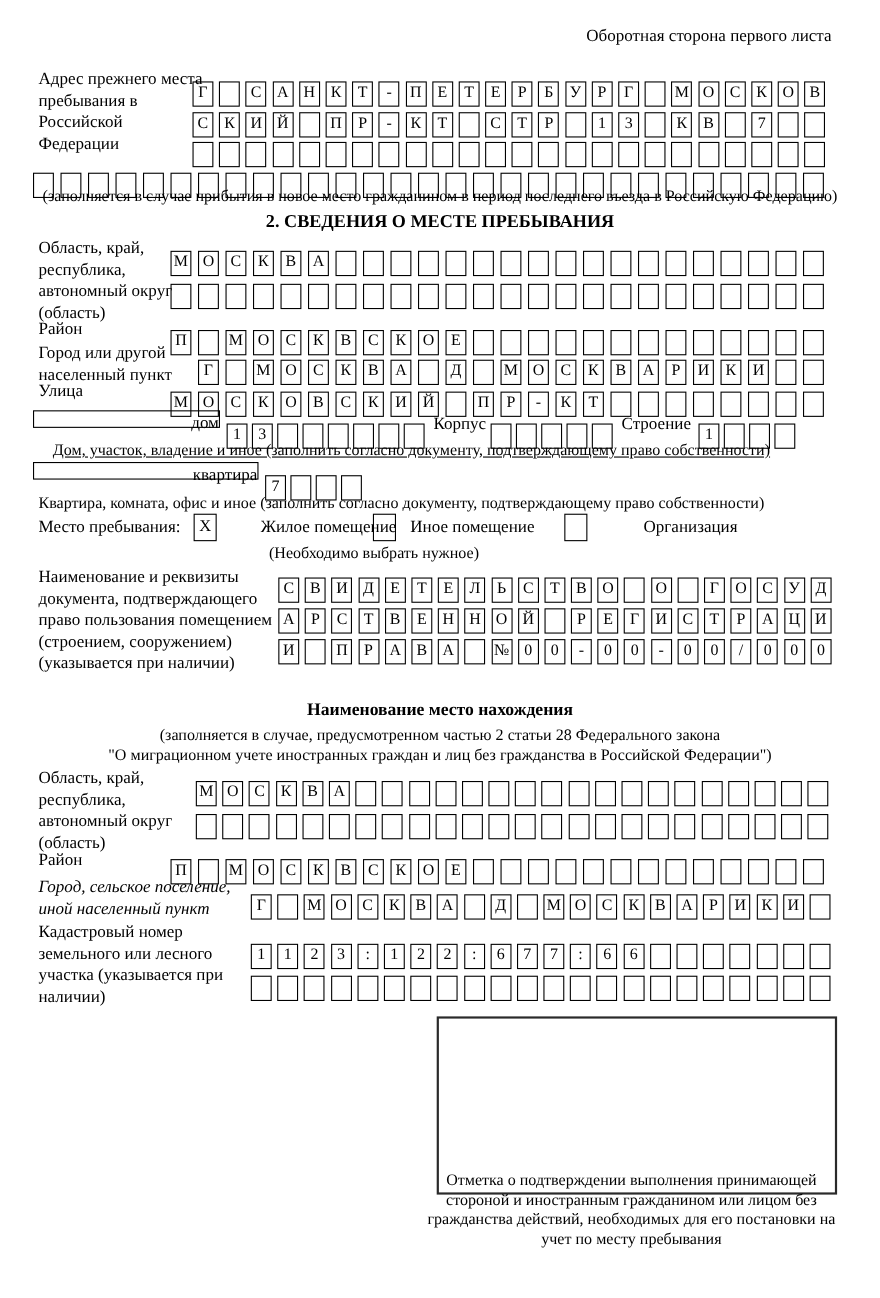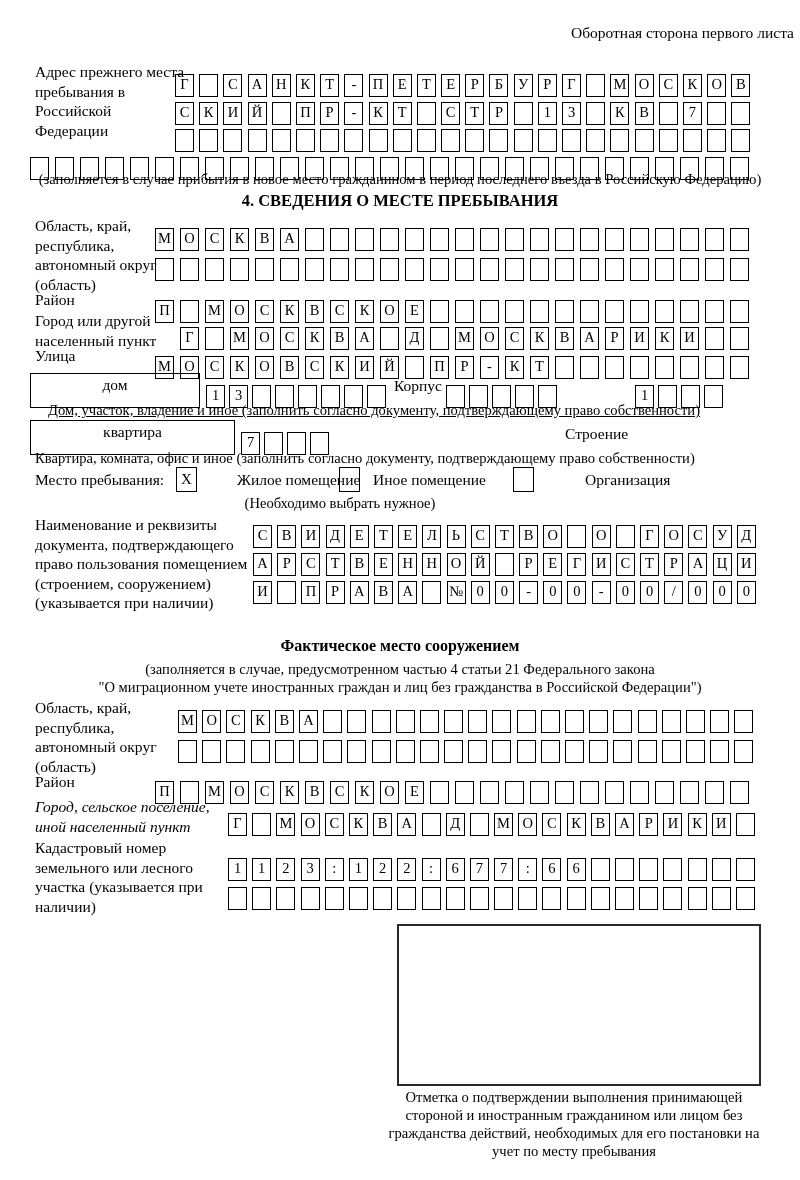--- a/index.html
+++ b/index.html
@@ -11,64 +11,64 @@
   .lbl{position:absolute;font-size:15.5px;line-height:19.5px;}
   .boxrow{position:absolute;white-space:nowrap;height:24px;margin-top:12px;}
   .cell{
     display:inline-block;box-sizing:border-box;width:19px;height:23px;
     border:1.8px solid #000;margin-right:5.2px;text-align:center;
     font-size:14.5px;line-height:19px;vertical-align:top;font-weight:bold;font-weight:normal;
   }
   .p25 .cell{margin-right:6px;}
   .tight .cell{margin-right:4px;}
   .widebox{
-    display:inline-block;box-sizing:border-box;border:1.8px solid #000;height:35px;
-    text-align:center;font-size:15.5px;line-height:21px;vertical-align:top;
+    display:inline-block;box-sizing:border-box;border:1.8px solid #000;height:16px;
+    text-align:right;font-size:15.5px;line-height:21px;vertical-align:top;
   }
   .chk{
     display:inline-block;box-sizing:border-box;width:21px;height:25px;border:1.8px solid #000;
     text-align:center;font-size:15px;line-height:22px;vertical-align:top;
   }
   .caption{position:absolute;font-size:14.6px;line-height:17px;}
   .center{text-align:center;}
   .bold{font-weight:bold;}
   .stamp-box{position:absolute;border:2px solid #2a2a2a;background:#fff;}
 </style>
 </head>
 <body>
 
-<div class="abs" style="left:0;top:24px;width:756px;text-align:right;font-size:15.5px;padding-left:38px;">Оборотная сторона первого листа</div>
+<div class="abs" style="left:0;top:24px;width:756px;text-align:right;font-size:15.5px;">Оборотная сторона первого листа</div>
 
 <div class="lbl" style="left:35px;top:62px;width:150px;">Адрес прежнего места пребывания в Российской Федерации</div>
 <div class="boxrow" style="left:175px;top:62px;"><span class="cell">Г</span><span class="cell"></span><span class="cell">С</span><span class="cell">А</span><span class="cell">Н</span><span class="cell">К</span><span class="cell">Т</span><span class="cell">-</span><span class="cell">П</span><span class="cell">Е</span><span class="cell">Т</span><span class="cell">Е</span><span class="cell">Р</span><span class="cell">Б</span><span class="cell">У</span><span class="cell">Р</span><span class="cell">Г</span><span class="cell"></span><span class="cell">М</span><span class="cell">О</span><span class="cell">С</span><span class="cell">К</span><span class="cell">О</span><span class="cell">В</span></div>
 <div class="boxrow" style="left:175px;top:90px;"><span class="cell">С</span><span class="cell">К</span><span class="cell">И</span><span class="cell">Й</span><span class="cell"></span><span class="cell">П</span><span class="cell">Р</span><span class="cell">-</span><span class="cell">К</span><span class="cell">Т</span><span class="cell"></span><span class="cell">С</span><span class="cell">Т</span><span class="cell">Р</span><span class="cell"></span><span class="cell">1</span><span class="cell">3</span><span class="cell"></span><span class="cell">К</span><span class="cell">В</span><span class="cell"></span><span class="cell">7</span><span class="cell"></span><span class="cell"></span></div>
 <div class="boxrow" style="left:175px;top:117px;"><span class="cell"></span><span class="cell"></span><span class="cell"></span><span class="cell"></span><span class="cell"></span><span class="cell"></span><span class="cell"></span><span class="cell"></span><span class="cell"></span><span class="cell"></span><span class="cell"></span><span class="cell"></span><span class="cell"></span><span class="cell"></span><span class="cell"></span><span class="cell"></span><span class="cell"></span><span class="cell"></span><span class="cell"></span><span class="cell"></span><span class="cell"></span><span class="cell"></span><span class="cell"></span><span class="cell"></span></div>
 <div class="boxrow p25" style="left:30px;top:145px;"><span class="cell"></span><span class="cell"></span><span class="cell"></span><span class="cell"></span><span class="cell"></span><span class="cell"></span><span class="cell"></span><span class="cell"></span><span class="cell"></span><span class="cell"></span><span class="cell"></span><span class="cell"></span><span class="cell"></span><span class="cell"></span><span class="cell"></span><span class="cell"></span><span class="cell"></span><span class="cell"></span><span class="cell"></span><span class="cell"></span><span class="cell"></span><span class="cell"></span><span class="cell"></span><span class="cell"></span><span class="cell"></span><span class="cell"></span><span class="cell"></span><span class="cell"></span><span class="cell"></span></div>
 <div class="caption center" style="left:0;top:171px;width:800px;">(заполняется в случае прибытия в новое место гражданином в период последнего въезда в Российскую Федерацию)</div>
 
-<div class="abs bold center" style="left:0;top:191px;width:800px;font-size:16.5px;">4. СВЕДЕНИЯ О МЕСТЕ ПРЕБЫВАНИЯ</div>
+<div class="abs bold center" style="left:0;top:191px;width:800px;font-size:16.5px;">2. СВЕДЕНИЯ О МЕСТЕ ПРЕБЫВАНИЯ</div>
 
 <div class="lbl" style="left:35px;top:216px;width:128px;">Область, край, республика, автономный округ (область)</div>
 <div class="boxrow p25" style="left:155px;top:216px;"><span class="cell">М</span><span class="cell">О</span><span class="cell">С</span><span class="cell">К</span><span class="cell">В</span><span class="cell">А</span><span class="cell"></span><span class="cell"></span><span class="cell"></span><span class="cell"></span><span class="cell"></span><span class="cell"></span><span class="cell"></span><span class="cell"></span><span class="cell"></span><span class="cell"></span><span class="cell"></span><span class="cell"></span><span class="cell"></span><span class="cell"></span><span class="cell"></span><span class="cell"></span><span class="cell"></span><span class="cell"></span></div>
 <div class="boxrow p25" style="left:155px;top:246px;"><span class="cell"></span><span class="cell"></span><span class="cell"></span><span class="cell"></span><span class="cell"></span><span class="cell"></span><span class="cell"></span><span class="cell"></span><span class="cell"></span><span class="cell"></span><span class="cell"></span><span class="cell"></span><span class="cell"></span><span class="cell"></span><span class="cell"></span><span class="cell"></span><span class="cell"></span><span class="cell"></span><span class="cell"></span><span class="cell"></span><span class="cell"></span><span class="cell"></span><span class="cell"></span><span class="cell"></span></div>
 
 <div class="lbl" style="left:35px;top:290px;">Район</div>
 <div class="boxrow p25" style="left:155px;top:288px;"><span class="cell">П</span><span class="cell"></span><span class="cell">М</span><span class="cell">О</span><span class="cell">С</span><span class="cell">К</span><span class="cell">В</span><span class="cell">С</span><span class="cell">К</span><span class="cell">О</span><span class="cell">Е</span><span class="cell"></span><span class="cell"></span><span class="cell"></span><span class="cell"></span><span class="cell"></span><span class="cell"></span><span class="cell"></span><span class="cell"></span><span class="cell"></span><span class="cell"></span><span class="cell"></span><span class="cell"></span><span class="cell"></span></div>
 
 <div class="lbl" style="left:35px;top:311px;width:145px;">Город или другой населенный пункт</div>
 <div class="boxrow p25" style="left:180px;top:315px;"><span class="cell">Г</span><span class="cell"></span><span class="cell">М</span><span class="cell">О</span><span class="cell">С</span><span class="cell">К</span><span class="cell">В</span><span class="cell">А</span><span class="cell"></span><span class="cell">Д</span><span class="cell"></span><span class="cell">М</span><span class="cell">О</span><span class="cell">С</span><span class="cell">К</span><span class="cell">В</span><span class="cell">А</span><span class="cell">Р</span><span class="cell">И</span><span class="cell">К</span><span class="cell">И</span><span class="cell"></span><span class="cell"></span></div>
 
 <div class="lbl" style="left:35px;top:346px;">Улица</div>
 <div class="boxrow p25" style="left:155px;top:344px;"><span class="cell">М</span><span class="cell">О</span><span class="cell">С</span><span class="cell">К</span><span class="cell">О</span><span class="cell">В</span><span class="cell">С</span><span class="cell">К</span><span class="cell">И</span><span class="cell">Й</span><span class="cell"></span><span class="cell">П</span><span class="cell">Р</span><span class="cell">-</span><span class="cell">К</span><span class="cell">Т</span><span class="cell"></span><span class="cell"></span><span class="cell"></span><span class="cell"></span><span class="cell"></span><span class="cell"></span><span class="cell"></span><span class="cell"></span></div>
 
 <span class="widebox abs" style="left:30px;top:373px;width:170px;">дом</span>
 <div class="boxrow tight" style="left:206px;top:373px;"><span class="cell">1</span><span class="cell">3</span><span class="cell"></span><span class="cell"></span><span class="cell"></span><span class="cell"></span><span class="cell"></span><span class="cell"></span></div>
 <div class="lbl" style="left:394px;top:376px;">Корпус</div>
 <div class="boxrow tight" style="left:446px;top:373px;"><span class="cell"></span><span class="cell"></span><span class="cell"></span><span class="cell"></span><span class="cell"></span></div>
-<div class="lbl" style="left:565px;top:376px;margin-top:48px;">Строение</div>
+<div class="lbl" style="left:565px;top:376px;">Строение</div>
 <div class="boxrow tight" style="left:635px;top:373px;"><span class="cell">1</span><span class="cell"></span><span class="cell"></span><span class="cell"></span></div>
 <div class="caption" style="left:48px;top:402px;width:760px;text-decoration:underline;">Дом, участок, владение и иное (заполнить согласно документу, подтверждающему право собственности)</div>
 
 <span class="widebox abs" style="left:30px;top:420px;width:205px;">квартира</span>
 <div class="boxrow tight" style="left:241px;top:420px;"><span class="cell">7</span><span class="cell"></span><span class="cell"></span><span class="cell"></span></div>
 <div class="caption" style="left:35px;top:450px;width:760px;">Квартира, комната, офис и иное (заполнить согласно документу, подтверждающему право собственности)</div>
 
 <div class="lbl" style="left:35px;top:470px;">Место пребывания:</div>
 <span class="chk abs" style="left:176px;top:467px;">X</span>
 <div class="lbl" style="left:205px;top:470px;margin-left:32px;">Жилое помещение</div>
@@ -76,32 +76,32 @@
 <div class="lbl" style="left:373px;top:470px;">Иное помещение</div>
 <span class="chk abs" style="left:513px;top:467px;"></span>
 <div class="lbl" style="left:557px;top:470px;margin-left:28px;">Организация</div>
 <div class="caption center" style="left:100px;top:495px;width:480px;">(Необходимо выбрать нужное)</div>
 
 <div class="lbl" style="left:35px;top:515px;width:218px;">Наименование и реквизиты документа, подтверждающего право пользования помещением (строением, сооружением) (указывается при наличии)</div>
 <div class="boxrow" style="left:253px;top:513px;"><span class="cell">С</span><span class="cell">В</span><span class="cell">И</span><span class="cell">Д</span><span class="cell">Е</span><span class="cell">Т</span><span class="cell">Е</span><span class="cell">Л</span><span class="cell">Ь</span><span class="cell">С</span><span class="cell">Т</span><span class="cell">В</span><span class="cell">О</span><span class="cell"></span><span class="cell">О</span><span class="cell"></span><span class="cell">Г</span><span class="cell">О</span><span class="cell">С</span><span class="cell">У</span><span class="cell">Д</span></div>
 <div class="boxrow" style="left:253px;top:541px;"><span class="cell">А</span><span class="cell">Р</span><span class="cell">С</span><span class="cell">Т</span><span class="cell">В</span><span class="cell">Е</span><span class="cell">Н</span><span class="cell">Н</span><span class="cell">О</span><span class="cell">Й</span><span class="cell"></span><span class="cell">Р</span><span class="cell">Е</span><span class="cell">Г</span><span class="cell">И</span><span class="cell">С</span><span class="cell">Т</span><span class="cell">Р</span><span class="cell">А</span><span class="cell">Ц</span><span class="cell">И</span></div>
 <div class="boxrow" style="left:253px;top:569px;"><span class="cell">И</span><span class="cell"></span><span class="cell">П</span><span class="cell">Р</span><span class="cell">А</span><span class="cell">В</span><span class="cell">А</span><span class="cell"></span><span class="cell">№</span><span class="cell">0</span><span class="cell">0</span><span class="cell">-</span><span class="cell">0</span><span class="cell">0</span><span class="cell">-</span><span class="cell">0</span><span class="cell">0</span><span class="cell">/</span><span class="cell">0</span><span class="cell">0</span><span class="cell">0</span></div>
 
-<div class="abs bold center" style="left:0;top:637px;width:800px;font-size:16px;">Фактическое место сооружением</div>
-<div class="caption center" style="left:0;top:661px;width:800px;">(заполняется в случае, предусмотренном частью 4 статьи 21 Федерального закона</div>
+<div class="abs bold center" style="left:0;top:637px;width:800px;font-size:16px;">Наименование место нахождения</div>
+<div class="caption center" style="left:0;top:661px;width:800px;">(заполняется в случае, предусмотренном частью 2 статьи 28 Федерального закона</div>
 <div class="caption center" style="left:0;top:679px;width:800px;">"О миграционном учете иностранных граждан и лиц без гражданства в Российской Федерации")</div>
 
 <div class="lbl" style="left:35px;top:698px;width:140px;">Область, край, республика, автономный округ (область)</div>
 <div class="boxrow" style="left:178px;top:698px;"><span class="cell">М</span><span class="cell">О</span><span class="cell">С</span><span class="cell">К</span><span class="cell">В</span><span class="cell">А</span><span class="cell"></span><span class="cell"></span><span class="cell"></span><span class="cell"></span><span class="cell"></span><span class="cell"></span><span class="cell"></span><span class="cell"></span><span class="cell"></span><span class="cell"></span><span class="cell"></span><span class="cell"></span><span class="cell"></span><span class="cell"></span><span class="cell"></span><span class="cell"></span><span class="cell"></span><span class="cell"></span></div>
 <div class="boxrow" style="left:178px;top:728px;"><span class="cell"></span><span class="cell"></span><span class="cell"></span><span class="cell"></span><span class="cell"></span><span class="cell"></span><span class="cell"></span><span class="cell"></span><span class="cell"></span><span class="cell"></span><span class="cell"></span><span class="cell"></span><span class="cell"></span><span class="cell"></span><span class="cell"></span><span class="cell"></span><span class="cell"></span><span class="cell"></span><span class="cell"></span><span class="cell"></span><span class="cell"></span><span class="cell"></span><span class="cell"></span><span class="cell"></span></div>
 
 <div class="lbl" style="left:35px;top:772px;">Район</div>
 <div class="boxrow p25" style="left:155px;top:769px;"><span class="cell">П</span><span class="cell"></span><span class="cell">М</span><span class="cell">О</span><span class="cell">С</span><span class="cell">К</span><span class="cell">В</span><span class="cell">С</span><span class="cell">К</span><span class="cell">О</span><span class="cell">Е</span><span class="cell"></span><span class="cell"></span><span class="cell"></span><span class="cell"></span><span class="cell"></span><span class="cell"></span><span class="cell"></span><span class="cell"></span><span class="cell"></span><span class="cell"></span><span class="cell"></span><span class="cell"></span><span class="cell"></span></div>
 
 <div class="lbl" style="left:35px;top:797px;width:195px;font-style:italic;">Город, сельское поселение, иной населенный пункт</div>
 <div class="boxrow" style="left:228px;top:801px;"><span class="cell">Г</span><span class="cell"></span><span class="cell">М</span><span class="cell">О</span><span class="cell">С</span><span class="cell">К</span><span class="cell">В</span><span class="cell">А</span><span class="cell"></span><span class="cell">Д</span><span class="cell"></span><span class="cell">М</span><span class="cell">О</span><span class="cell">С</span><span class="cell">К</span><span class="cell">В</span><span class="cell">А</span><span class="cell">Р</span><span class="cell">И</span><span class="cell">К</span><span class="cell">И</span><span class="cell"></span></div>
 
 <div class="lbl" style="left:35px;top:838px;width:190px;">Кадастровый номер земельного или лесного участка (указывается при наличии)</div>
 <div class="boxrow" style="left:228px;top:846px;"><span class="cell">1</span><span class="cell">1</span><span class="cell">2</span><span class="cell">3</span><span class="cell">:</span><span class="cell">1</span><span class="cell">2</span><span class="cell">2</span><span class="cell">:</span><span class="cell">6</span><span class="cell">7</span><span class="cell">7</span><span class="cell">:</span><span class="cell">6</span><span class="cell">6</span><span class="cell"></span><span class="cell"></span><span class="cell"></span><span class="cell"></span><span class="cell"></span><span class="cell"></span><span class="cell"></span></div>
 <div class="boxrow" style="left:228px;top:875px;"><span class="cell"></span><span class="cell"></span><span class="cell"></span><span class="cell"></span><span class="cell"></span><span class="cell"></span><span class="cell"></span><span class="cell"></span><span class="cell"></span><span class="cell"></span><span class="cell"></span><span class="cell"></span><span class="cell"></span><span class="cell"></span><span class="cell"></span><span class="cell"></span><span class="cell"></span><span class="cell"></span><span class="cell"></span><span class="cell"></span><span class="cell"></span><span class="cell"></span></div>
 
 <div class="stamp-box" style="left:397px;top:924px;width:360px;height:158px;"></div>
-<div class="caption center" style="left:378px;top:1088px;width:392px;line-height:18px;">Отметка о подтверждении выполнения принимающей стороной и иностранным гражданином или лицом без гражданства действий, необходимых для его постановки на учет по месту пребывания</div>
+<div class="caption center" style="left:378px;top:1064px;width:392px;line-height:18px;">Отметка о подтверждении выполнения принимающей стороной и иностранным гражданином или лицом без гражданства действий, необходимых для его постановки на учет по месту пребывания</div>
 
 </body></html>

